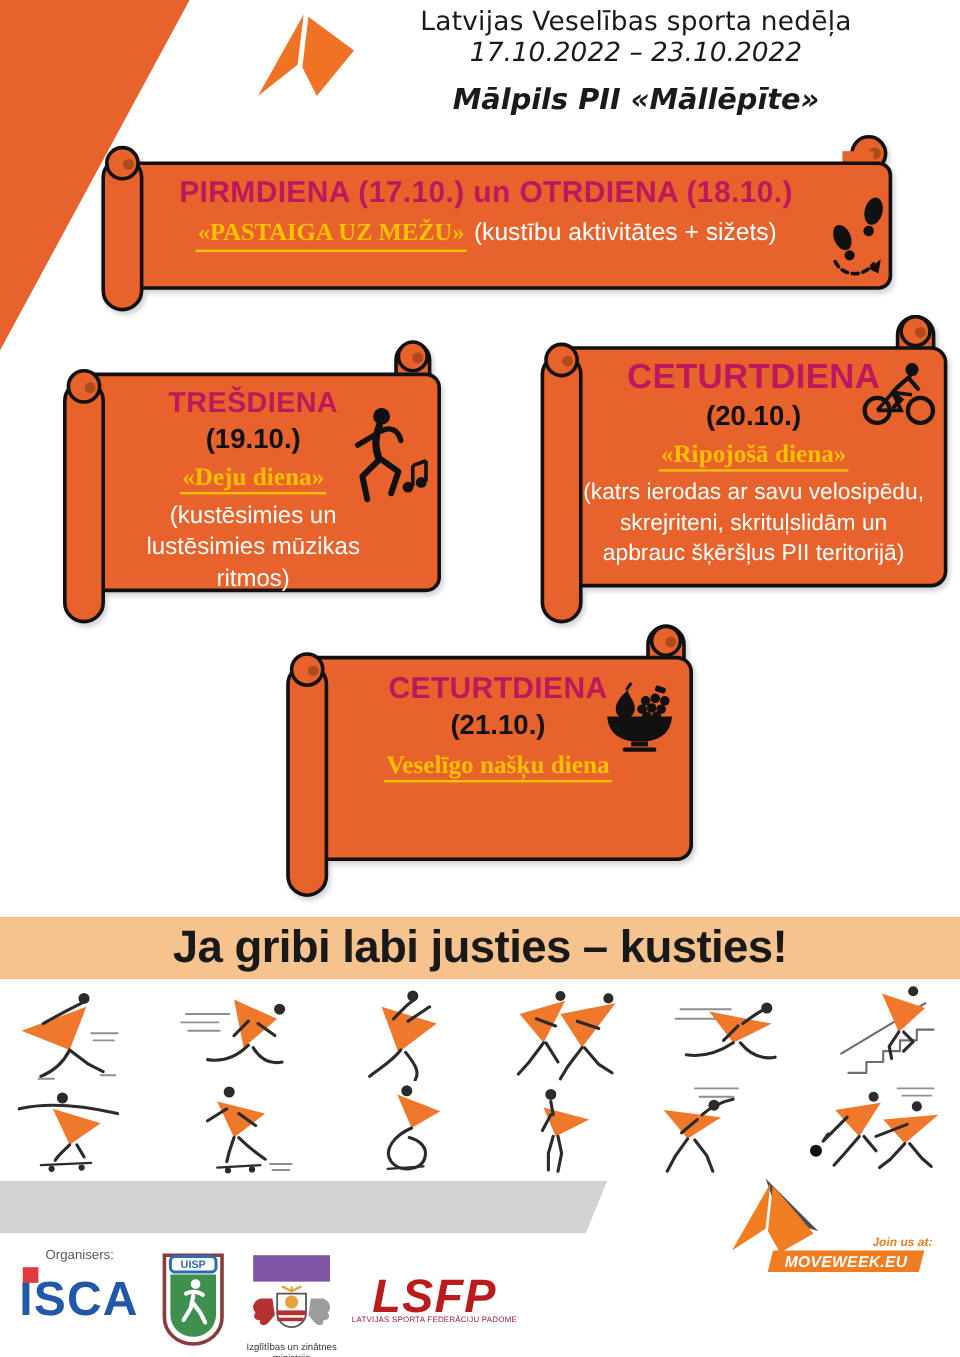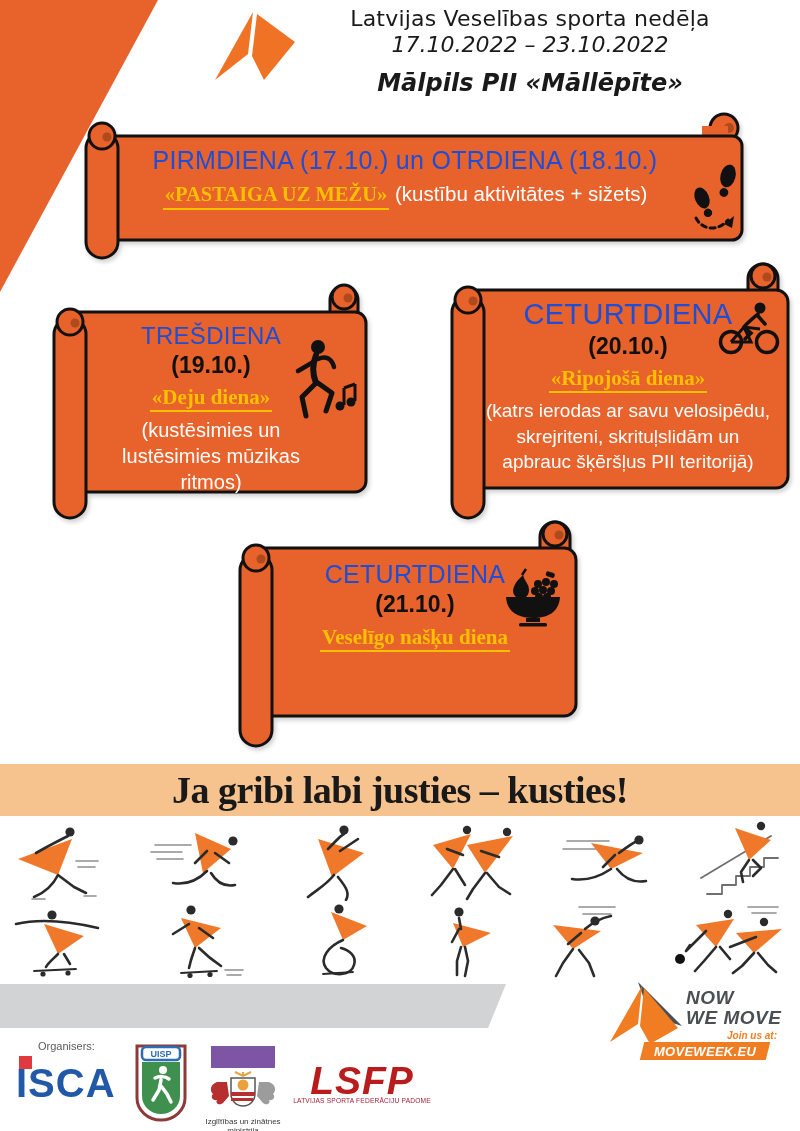--- a/index.html
+++ b/index.html
@@ -12,29 +12,29 @@
   .header{position:absolute;left:0;top:0;width:800px;z-index:3;}
   .hdr-logo{position:absolute;left:205px;top:6px;}
   .title-block{position:absolute;left:320px;top:6px;width:420px;text-align:center;
           font-family:"DejaVu Sans",sans-serif;color:#1a1a1a;}
   .p-title{font-size:22px;letter-spacing:.2px;}
   .p-dates{font-size:22px;font-style:italic;margin-top:1px;}
   .p-sub{font-size:24px;font-weight:bold;font-style:italic;margin-top:12px;}
   
   .scroll-svg{position:absolute;z-index:2;filter:drop-shadow(2px 3px 2px rgba(0,0,0,.18));}
   .b-content{position:absolute;z-index:4;text-align:center;color:#fff;}
-  .b-title{font-weight:400;color:#1d4ed8;letter-spacing:.3px;}
+  .b-title{font-weight:700;color:#be185d;letter-spacing:.3px;}
   .b-date{font-weight:900;color:#111;}
   .hl{color:#FFC000;font-weight:bold;border-bottom:2.5px solid #FFC000;display:inline-block;
       padding:0 2px 1px 2px;line-height:1.15;font-family:Liberation Serif, serif;}
   .desc{color:#fff;}
   .b-icon{position:absolute;z-index:5;}
   
   .slogan-band{position:absolute;left:0;top:764px;width:800px;height:52px;background:#F6C28E;
-      display:flex;align-items:center;justify-content:center;z-index:2;font-family:Liberation Serif, serif;}
+      display:flex;align-items:center;justify-content:center;z-index:2;}
   .slogan-text{font-size:38px;font-weight:900;color:#191919;letter-spacing:-.5px;}
   
   .figures-row{position:absolute;left:10px;width:780px;display:flex;justify-content:space-between;
       align-items:center;z-index:2;}
   .row1{top:820px;height:82px;}
   .row2{top:900px;height:78px;}
   .fig{flex:0 0 auto;}
   .fig path,.fig polyline{fill:none;stroke:#2b2b2b;stroke-width:2.6;stroke-linecap:round;stroke-linejoin:round;}
   .fig .tri{fill:#F0782A;stroke:none;}
   .fig .head{fill:#2b2b2b;stroke:none;}
@@ -301,24 +301,20 @@
     </svg>
   </div>
 
   <div class="gray-band"></div>
 
   <svg class="nwm-arrow" width="80" height="70" viewBox="0 0 80 70">
     <polygon points="32,2 76,46 44,36" fill="#4A4F54"></polygon>
     <polygon points="4,62 36,6 32,44" fill="#F07D22"></polygon>
     <polygon points="34,46 38,8 72,48 44,64" fill="#F07D22"></polygon>
   </svg>
-  <div class="nwm-text">
-    <div>NOW</div>
-    <div>WE MOVE</div>
-  </div>
   <div class="nwm-join">Join us at:</div>
   <div class="nwm-site">
     <span>MOVEWEEK.EU</span>
   </div>
 
   <div class="org-label">Organisers:</div>
 
   <div class="isca">
     <div class="isca-sq"></div>
     <div class="isca-txt">ISCA</div>

